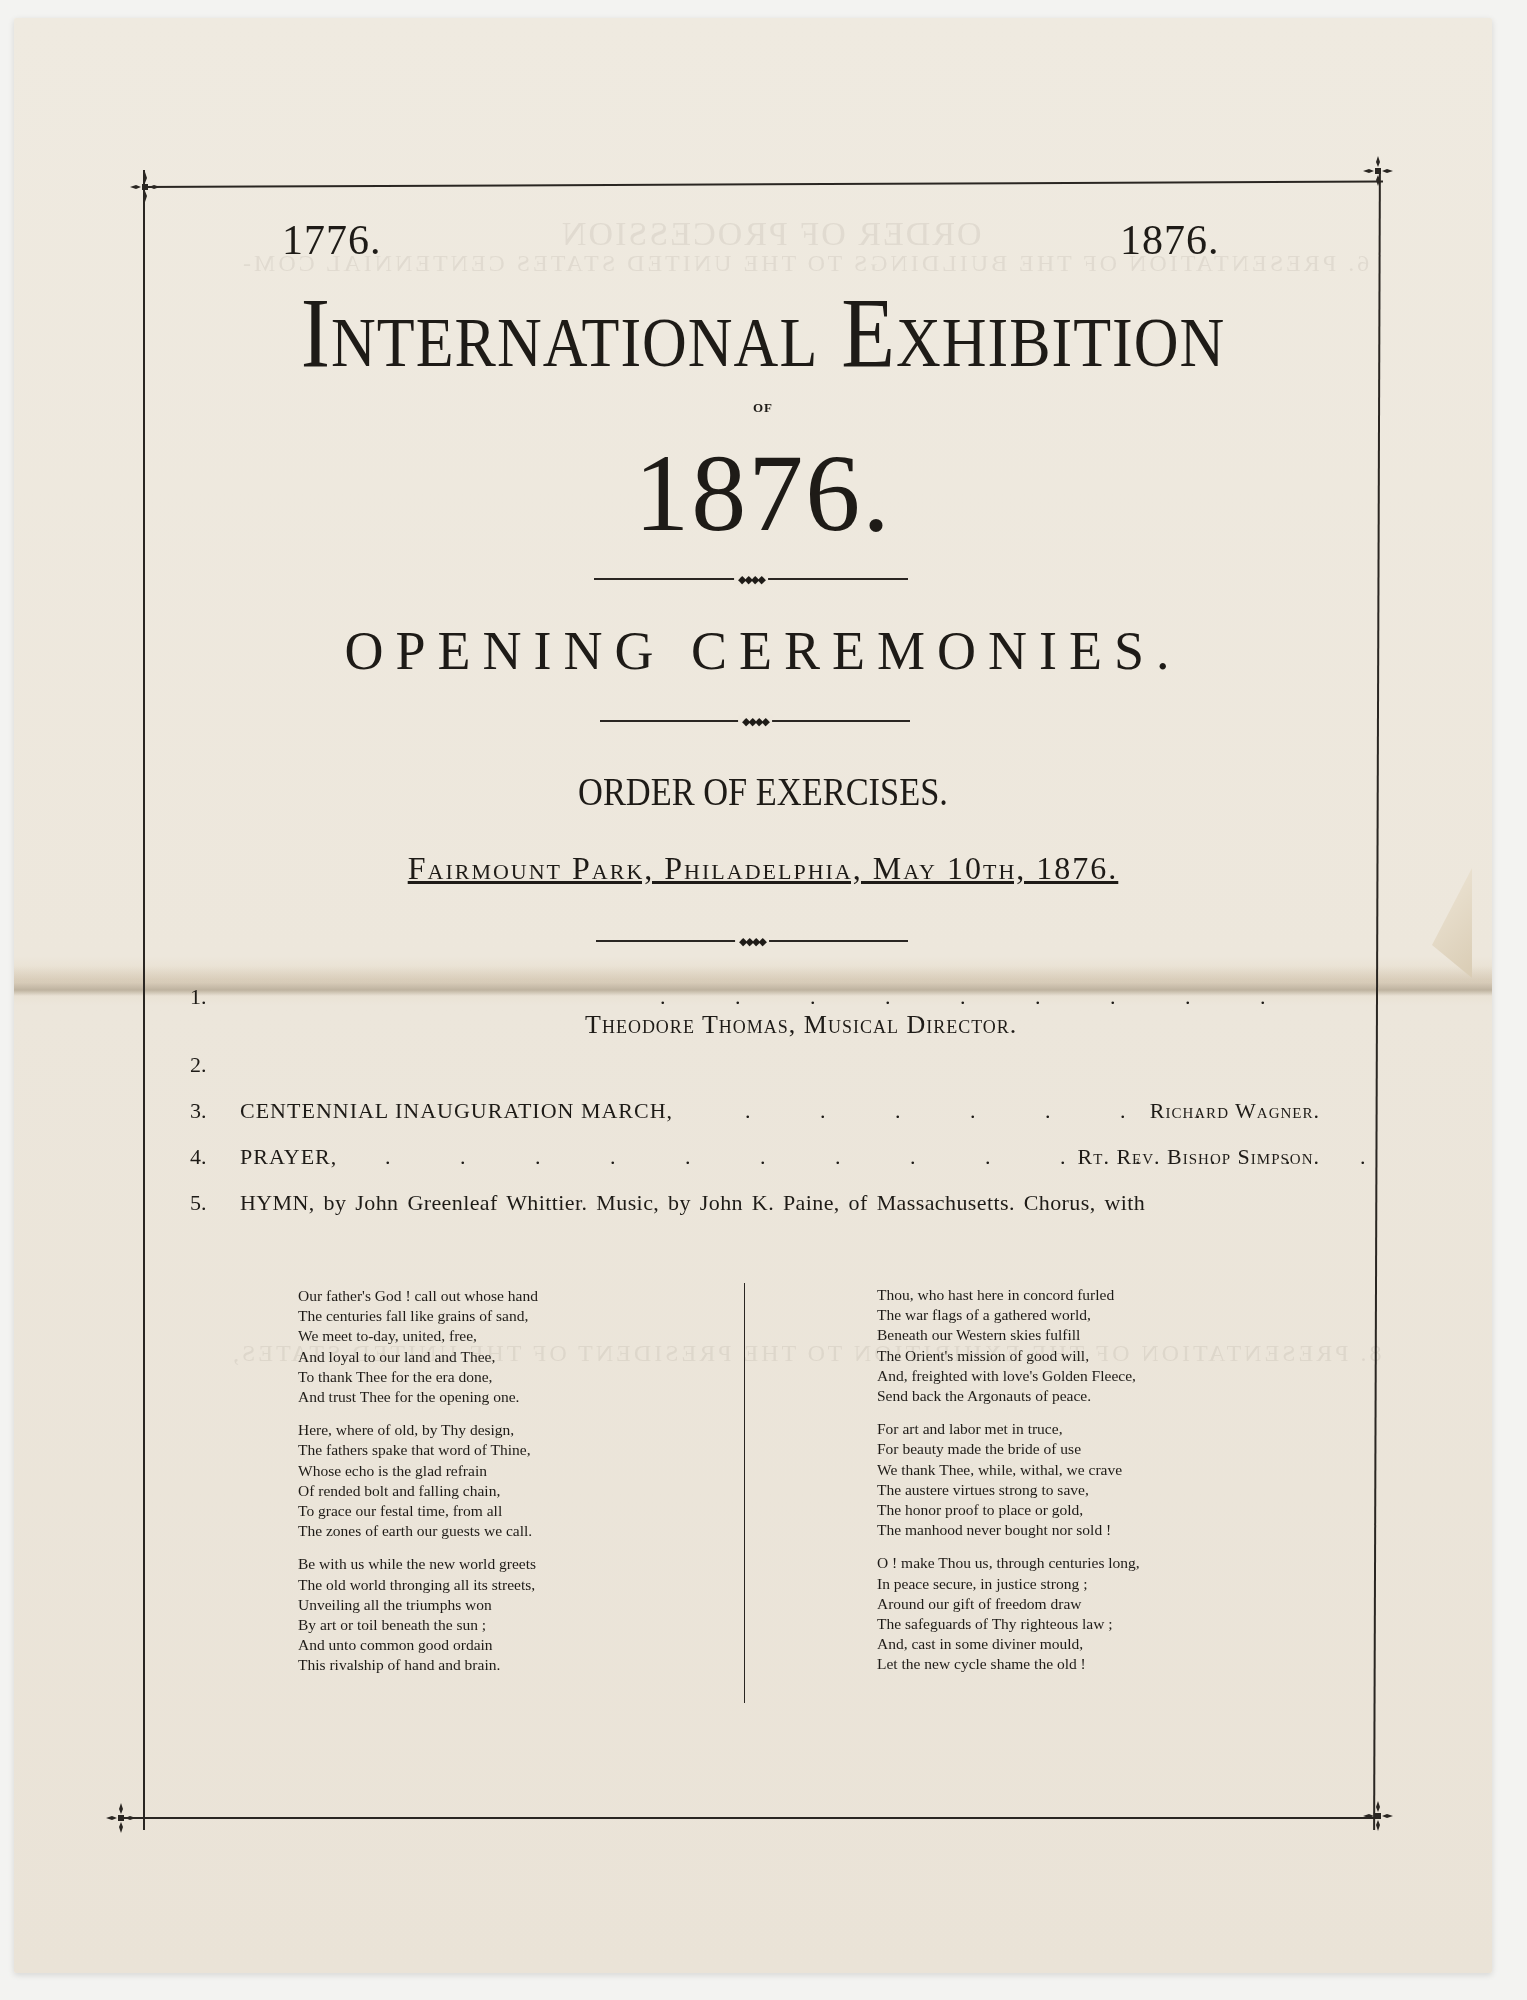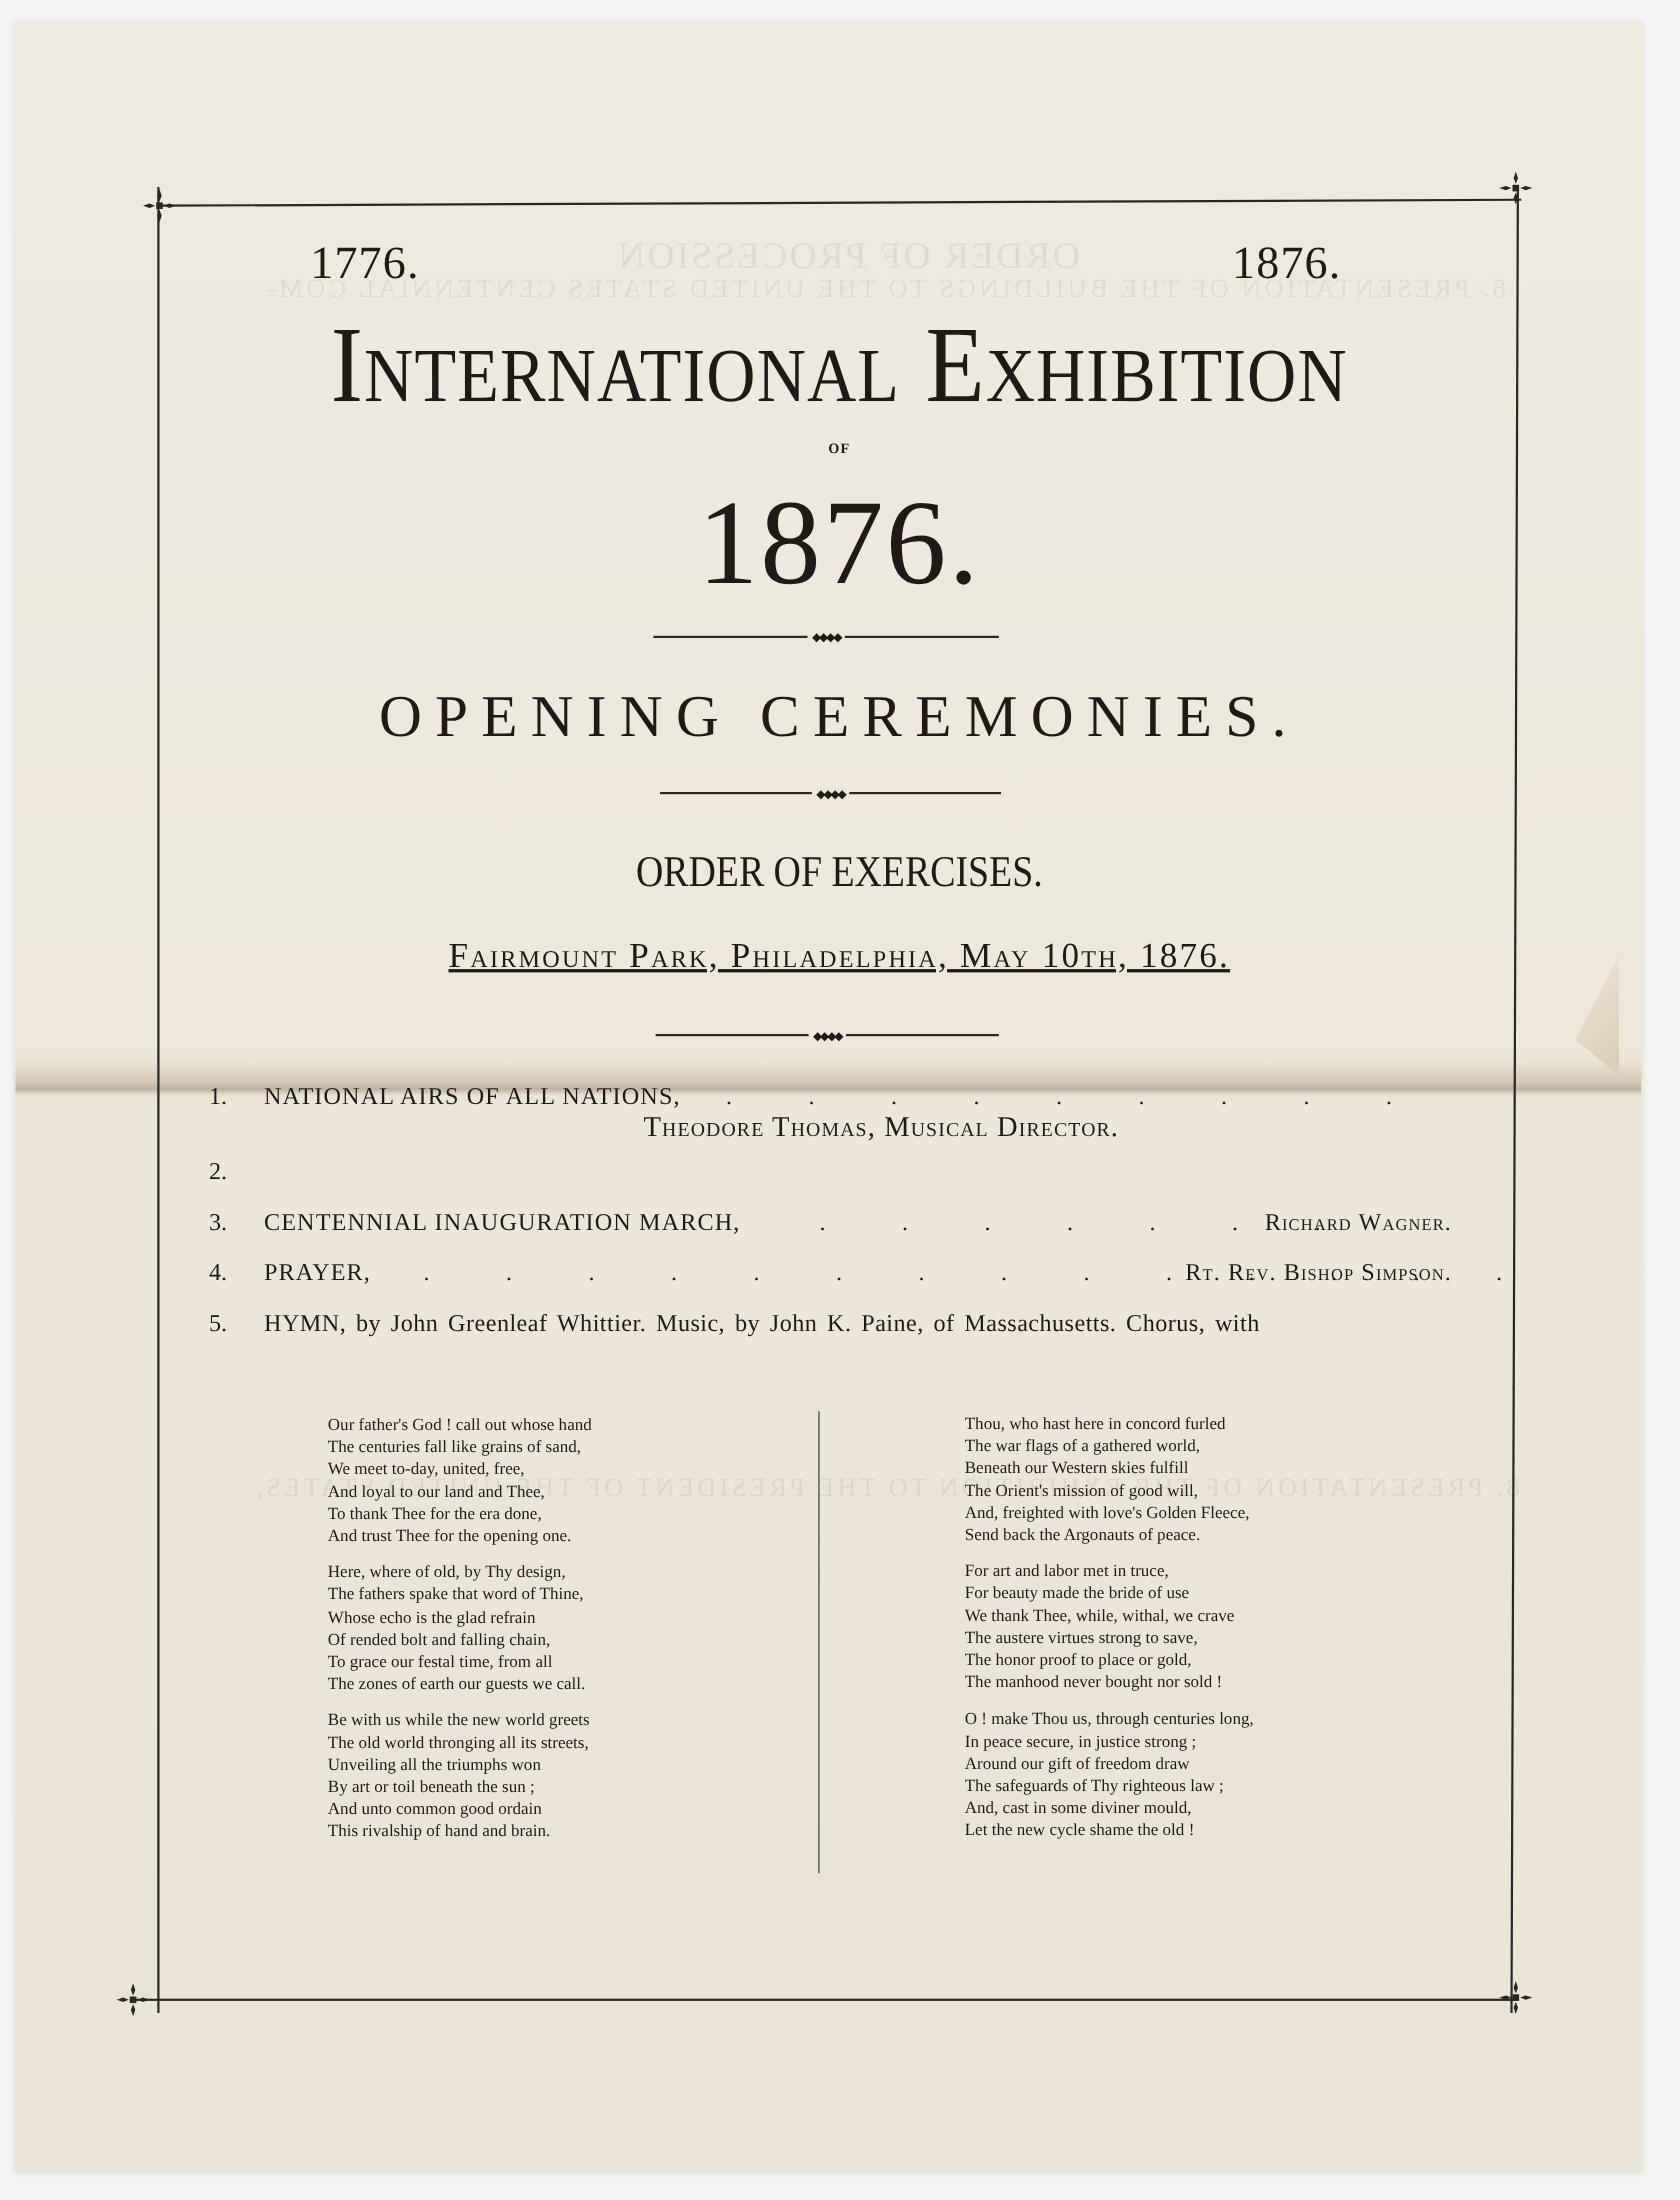--- a/index.html
+++ b/index.html
@@ -140,21 +140,20 @@
 <div class="center venue">Fairmount Park, Philadelphia, May 10th, 1876.</div>
 
 <div class="rule-orn" style="left:596px;top:935px;width:312px;">
   <div class="line"></div>
   <span class="dots">◆◆◆◆</span>
 </div>
 
 <div class="program">
   <div class="item" style="top:0;">
     <span class="num">1.</span>
-    <span class="label">NATIONAL AIRS OF ALL NATIONS,</span>
     <span class="dots" style="left:470px;">. . . . . . . . .</span>
   </div>
   <div class="subcredit" style="left:395px;top:30px;">Theodore Thomas, Musical Director.</div>
 
   <div class="item" style="position:absolute;top:68px;width:100%;">
     <span class="num">2.</span>
   </div>
 
   <div class="item" style="position:absolute;top:114px;width:100%;">
     <span class="num">3.</span>

